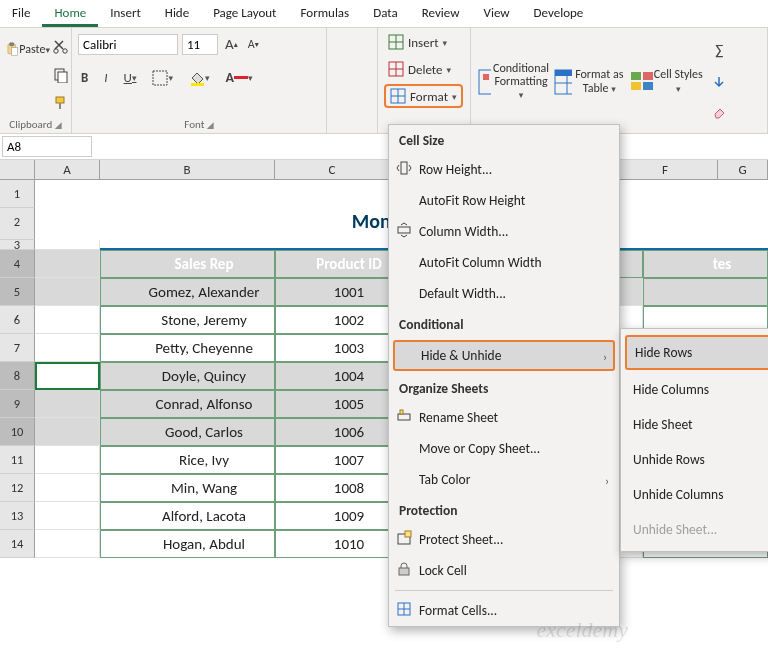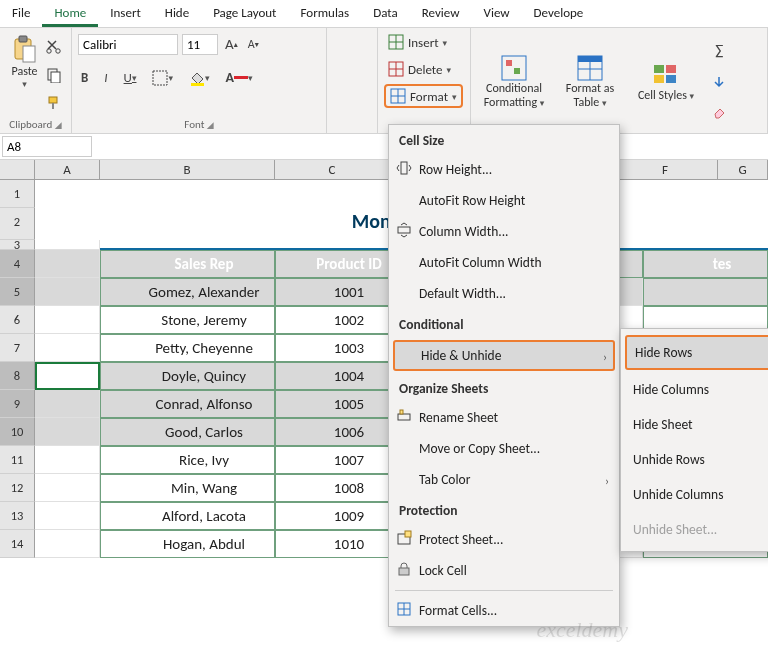--- a/index.html
+++ b/index.html
@@ -12,21 +12,21 @@
 
   
   .ribbon { height: 106px; background: #f3f2f1; border-bottom: 1px solid #d4d4d4; display: flex; position: relative; }
   .rgroup { border-right: 1px solid #d4d4d4; padding: 4px 6px 2px; position: relative; }
   .rlabel { position: absolute; bottom: 2px; left: 0; right: 0; text-align: center; font-size: 11px; color: #666; }
   .rlabel::after { content: ""; display:inline-block; }
   .icon-btn { display: inline-flex; align-items: center; justify-content: center; padding: 3px; color: #444; }
   .small-row { display: flex; gap: 4px; align-items: center; }
   .font-name { width: 100px; border: 1px solid #ccc; padding: 2px 4px; font-size: 13px; background: #fff; }
   .font-size { width: 36px; border: 1px solid #ccc; padding: 2px 4px; font-size: 13px; background: #fff; }
-  .big-btn { display: flex; flex-direction: column; align-items: center; justify-content: center; width: 74px; padding: 2px 0; font-size: 12px; color: #333; }
+  .big-btn { display: flex; flex-direction: row; align-items: center; justify-content: center; width: 74px; padding: 2px 0; font-size: 12px; color: #333; }
   .fmt-btn { display: inline-flex; align-items: center; gap: 4px; padding: 2px 4px; font-size: 13px; color: #333; }
   .fmt-hl { border: 2px solid #ed7d31; border-radius: 4px; }
 
   
   .fxbar { height: 26px; border-bottom: 1px solid #d4d4d4; display: flex; }
   .namebox { width: 90px; border: 1px solid #ccc; margin: 2px; font-size: 13px; padding: 1px 4px; background: #fff; }
   .fxarea { flex: 1; }
 
   
   .sheet { position: relative; }

